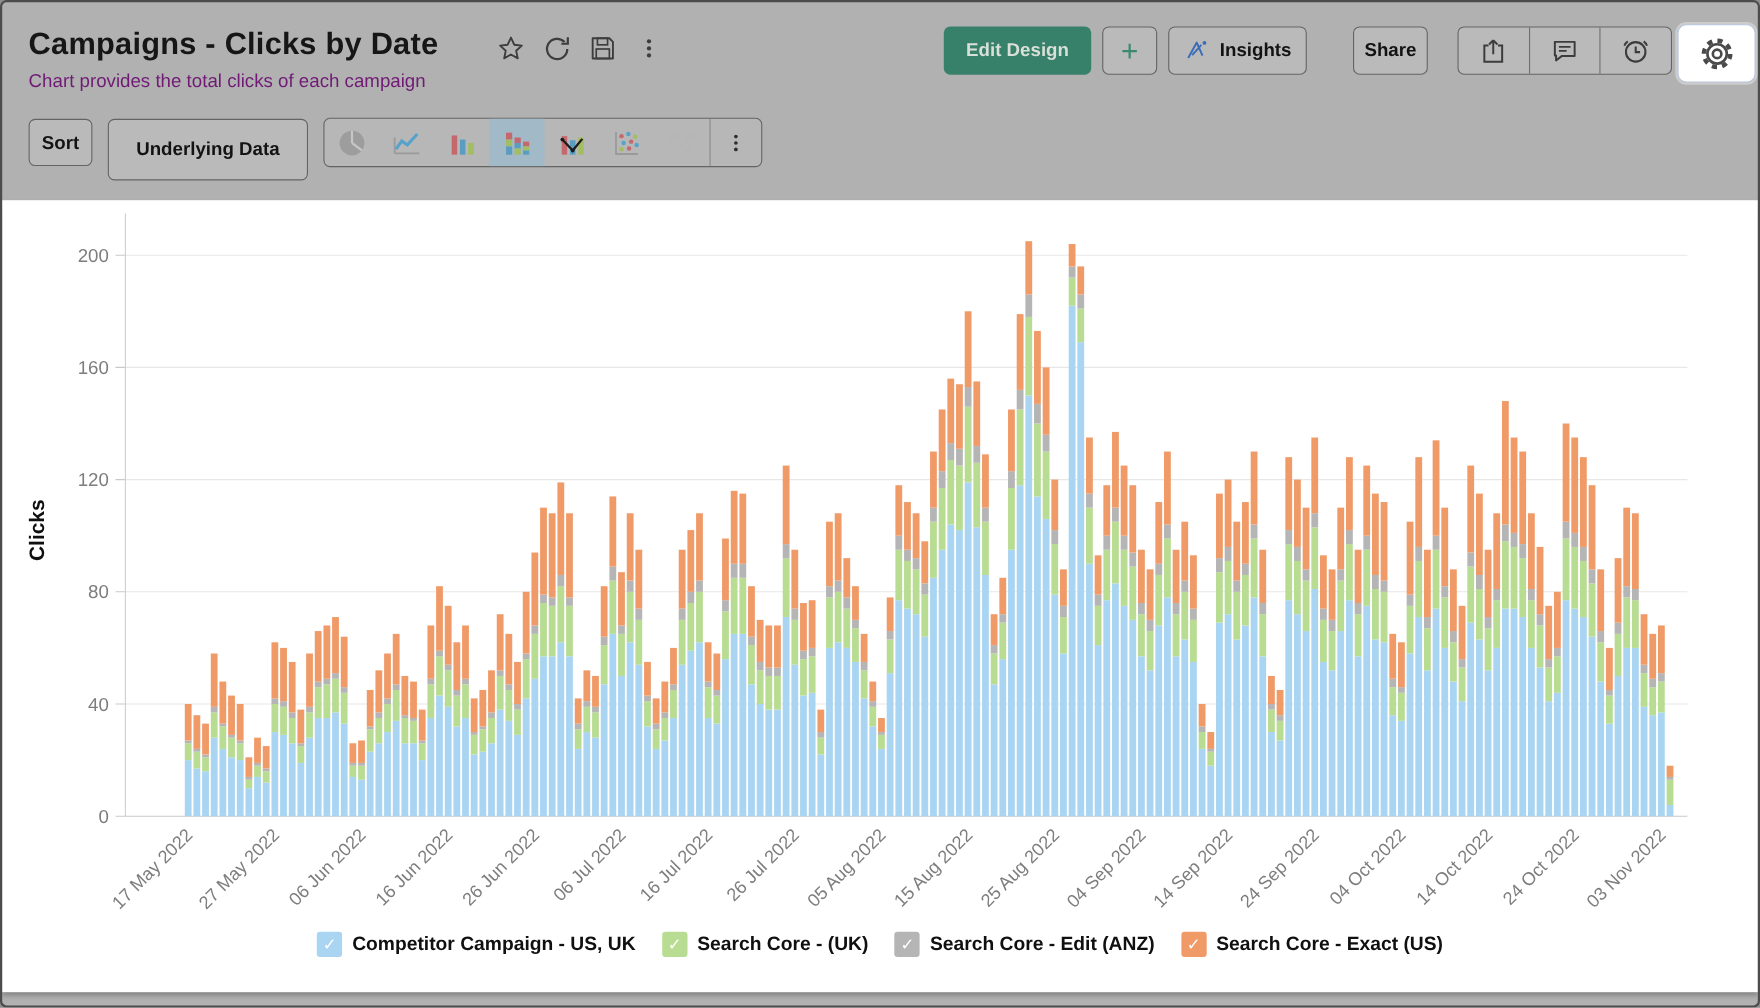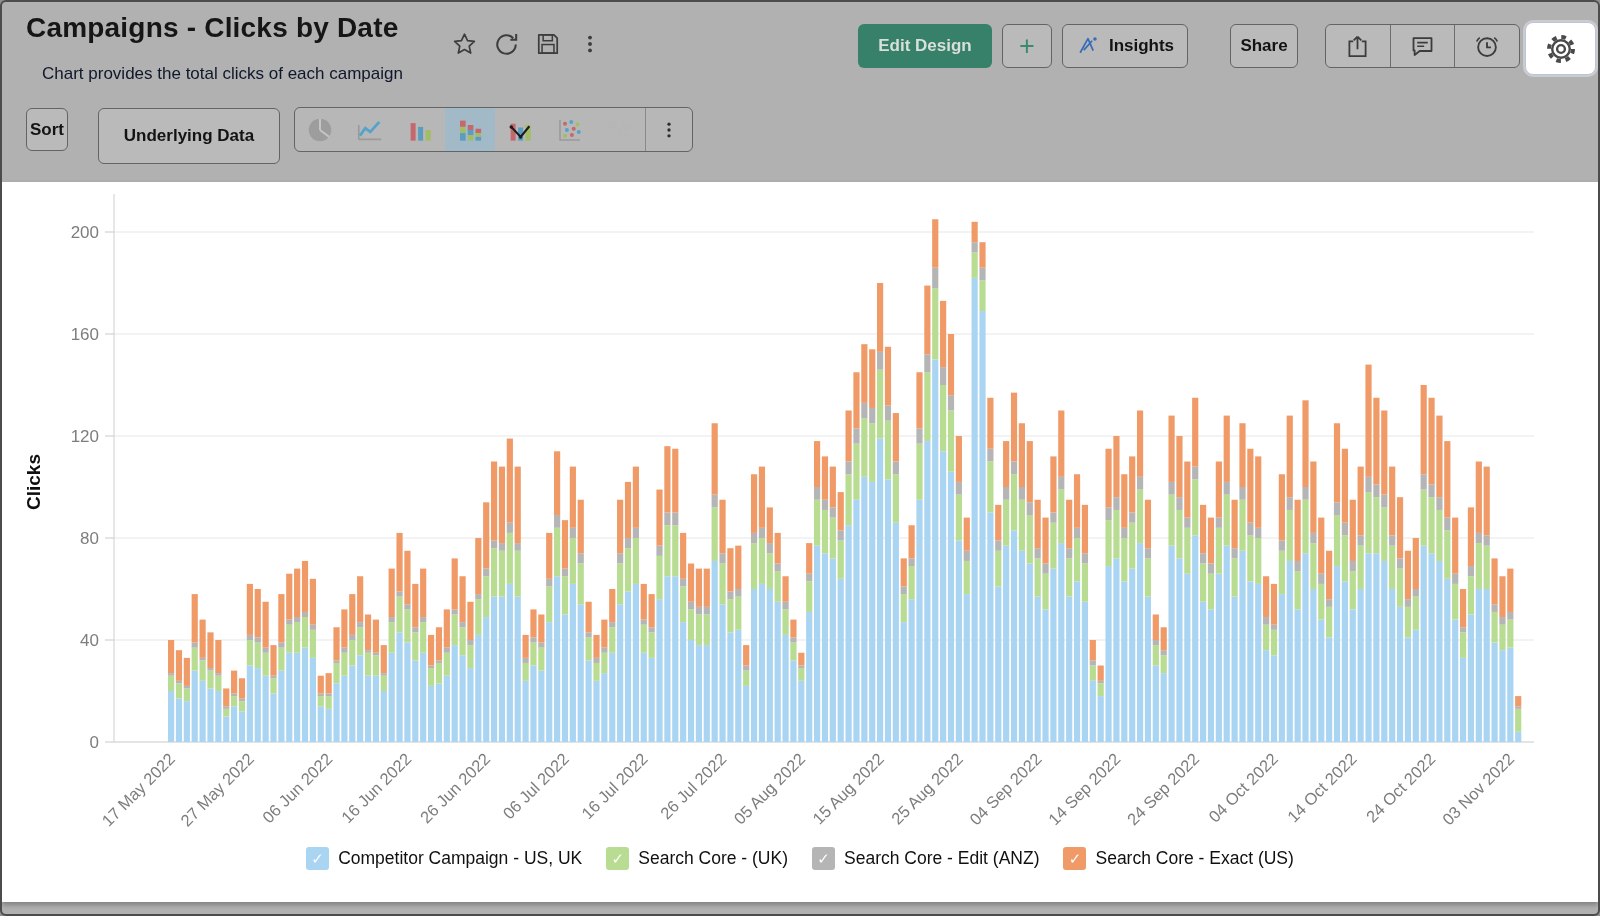--- a/index.html
+++ b/index.html
@@ -1,43 +1,43 @@
 <!DOCTYPE html>
 <html><head>
 <meta charset="utf-8">
 <style>
   html,body{margin:0;padding:0;background:#8f8f8f;font-family:"Liberation Sans",sans-serif;}
   .screen{position:relative;width:1600px;height:916px;background:#b1b1b1;border:2px solid #4c4c4c;border-radius:6px;overflow:hidden;box-sizing:border-box;}
   
-  .page-title{position:absolute;left:24px;top:10px;font-size:28px;font-weight:700;color:#161616;letter-spacing:.2px;}
-  .page-subtitle{position:absolute;left:40px;top:62px;font-size:17px;color:#0f172a;}
+  .page-title{position:absolute;left:24px;top:22px;font-size:28px;font-weight:700;color:#161616;letter-spacing:.2px;}
+  .page-subtitle{position:absolute;left:24px;top:62px;font-size:17px;color:#701a75;}
   .title-icons{position:absolute;left:448px;top:28px;display:flex;gap:14px;align-items:center;}
   .ticon{width:28px;height:28px;display:flex;align-items:center;justify-content:center;cursor:pointer;}
   .btn{position:absolute;display:flex;align-items:center;justify-content:center;gap:8px;height:44px;border:1px solid #646464;border-radius:6px;background:#bababa;color:#131313;font-size:17px;font-weight:600;box-sizing:border-box;cursor:pointer;}
   .btn-edit{background:#37806a;border:none;color:#d9dfd9;}
   .btn-plus{color:#3c8a6e;font-size:27px;font-weight:400;}
   .icon-group{position:absolute;left:1323px;top:22px;width:195px;height:44px;border:1px solid #646464;border-radius:6px;display:flex;box-sizing:border-box;background:#bababa;}
   .icon-group .cell{flex:1;display:flex;align-items:center;justify-content:center;cursor:pointer;}
   .icon-group .cell + .cell{border-left:1px solid #6e6e6e;}
   .gear-btn{position:absolute;left:1523px;top:20px;width:69px;height:51px;background:#ffffff;border:1px solid #b7c6dd;border-radius:8px;display:flex;align-items:center;justify-content:center;cursor:pointer;box-shadow:0 0 0 2px rgba(255,255,255,.35);}
   
-  .btn-sort{left:24px;top:106px;width:42px;height:43px;}
+  .btn-sort{left:24px;top:106px;width:58px;height:43px;}
   .btn-underlying{left:96px;top:106px;width:182px;height:56px;}
   .charttype-bar{position:absolute;left:292px;top:105px;height:45px;border:1px solid #646464;border-radius:6px;display:flex;align-items:stretch;box-sizing:border-box;background:#b7b7b7;}
   .ct-cell{width:50px;display:flex;align-items:center;justify-content:center;cursor:pointer;}
   .ct-cell.selected{background:#a2b9c8;}
   .ct-divider{width:1px;background:#8a8a8a;margin:0;}
   
   .panel{position:absolute;left:0;right:0;top:180px;height:720px;background:#ffffff;box-shadow:0 3px 5px rgba(0,0,0,.28);}
   #chart-svg{position:absolute;left:0;top:0;}
   #chart-svg text{font-family:"Liberation Sans",sans-serif;}
   .legend{position:absolute;left:0;right:0;top:665px;display:flex;justify-content:center;align-items:center;gap:24px;}
   .legend-item{display:flex;align-items:center;gap:9px;cursor:pointer;}
   .legend-swatch{width:23px;height:23px;border-radius:3px;display:flex;align-items:center;justify-content:center;color:#fff;font-size:15px;}
-  .legend-label{font-size:17.5px;color:#101010;font-weight:400;}
+  .legend-label{font-size:17.5px;color:#101010;font-weight:700;}
 </style>
 </head>
 <body>
 
 <div class="screen">
 
   <div class="page-title">Campaigns - Clicks by Date</div>
   <div class="page-subtitle">Chart provides the total clicks of each campaign</div>
 
   <div class="title-icons">

